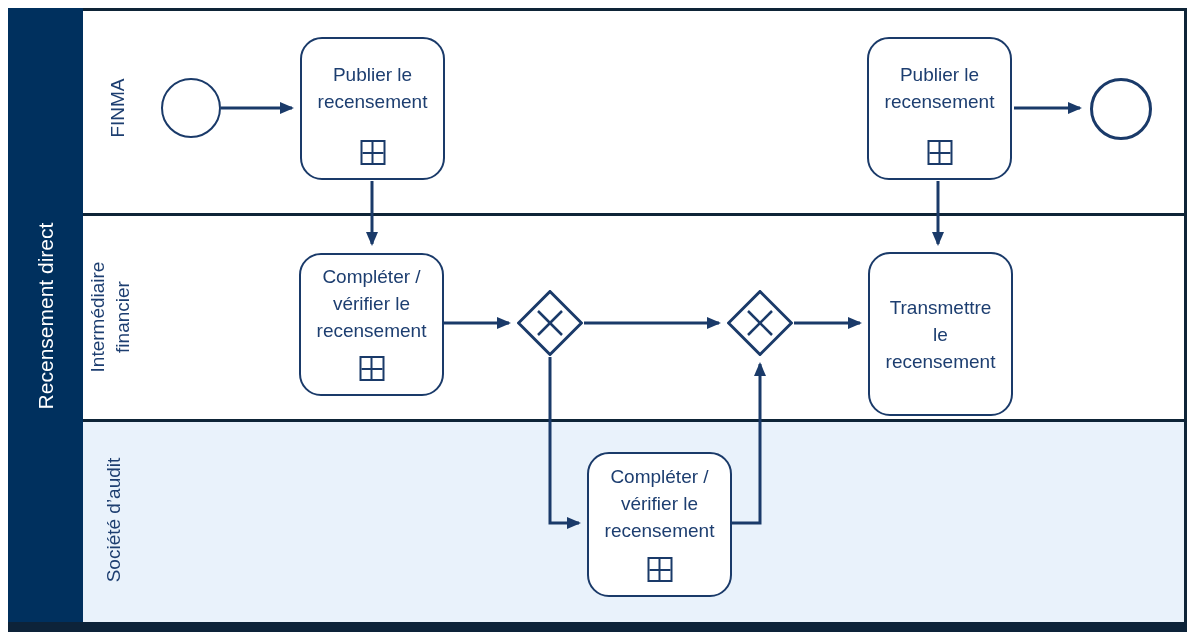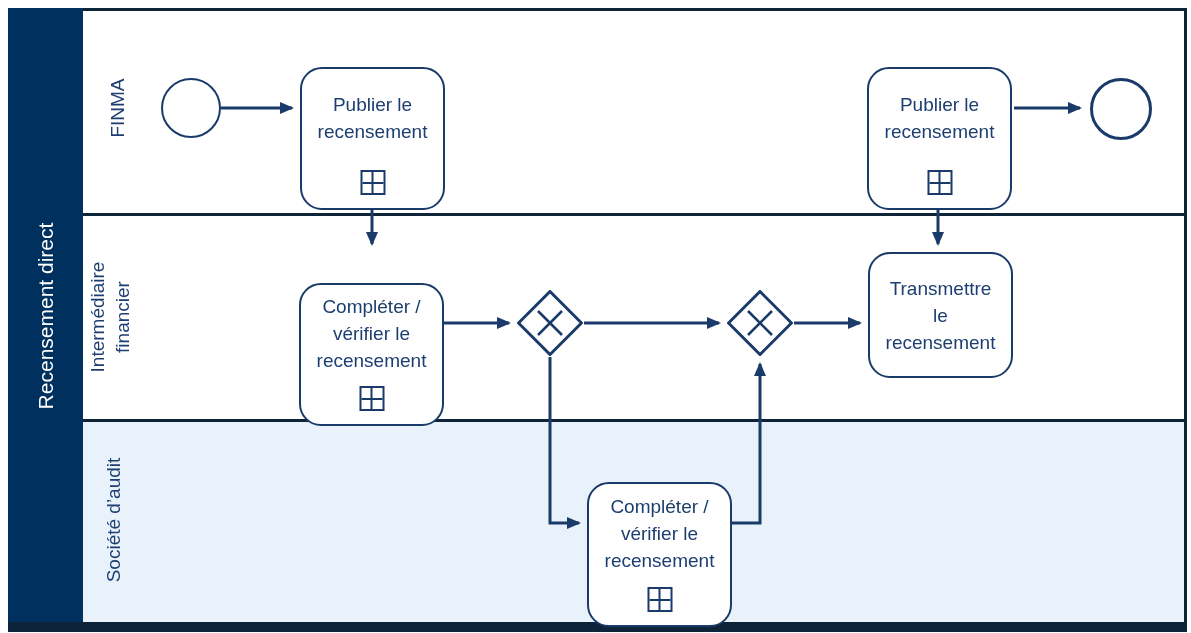--- a/index.html
+++ b/index.html
@@ -34,21 +34,21 @@
   #flows { position:absolute; left:0; top:0; width:1191px; height:633px; pointer-events:none; }
   
   .task {
     position:absolute; width:145px; height:143px; background:#ffffff;
     border:2.5px solid #1a3a69; border-radius:22px; box-sizing:border-box;
     display:flex; align-items:center; justify-content:center;
   }
   .task .label {
     max-width:116px; text-align:center; font-size:19px; line-height:27px; color:#1d3e70;
   }
-  .task.has-marker { padding-bottom:42px;margin-top:30px; }
+  .task.has-marker { padding-bottom:42px; }
   .marker {
     position:absolute; bottom:13px; left:50%; transform:translateX(-50%);
     width:25px; height:25px; border:2px solid #1a3a69; box-sizing:border-box; background:#ffffff;
   }
   .marker::before, .marker::after { content:""; position:absolute; background:#1a3a69; }
   .marker::before { left:0; right:0; top:50%; height:2px; margin-top:-1px; }
   .marker::after  { top:0; bottom:0; left:50%; width:2px; margin-left:-1px; }
   
   .event { position:absolute; border-radius:50%; background:#ffffff; box-sizing:border-box; }
   .event-start { left:161px; top:78px; width:60px; height:60px; border:2.5px solid #1a3a69; }
@@ -107,21 +107,21 @@
   <div class="task has-marker" style="left:867px; top:37px;">
     <div class="label">Publier le recensement</div>
     <div class="marker"></div>
   </div>
 
   <div class="task has-marker" style="left:299px; top:253px;">
     <div class="label">Compléter / vérifier le recensement</div>
     <div class="marker"></div>
   </div>
 
-  <div class="task" style="left:868px; top:252px; height:126px;">
+  <div class="task" style="left:868px; top:252px; height:164px;">
     <div class="label">Transmettre le recensement</div>
   </div>
 
   <div class="task has-marker" style="left:587px; top:452px; height:145px;">
     <div class="label">Compléter / vérifier le recensement</div>
     <div class="marker"></div>
   </div>
 
   <svg class="gateway" style="left:517px; top:290px;" viewBox="0 0 66 66" xmlns="http://www.w3.org/2000/svg">
     <polygon points="33,1.5 64.5,33 33,64.5 1.5,33" fill="#ffffff" stroke="#1a3a69" stroke-width="3"></polygon>

